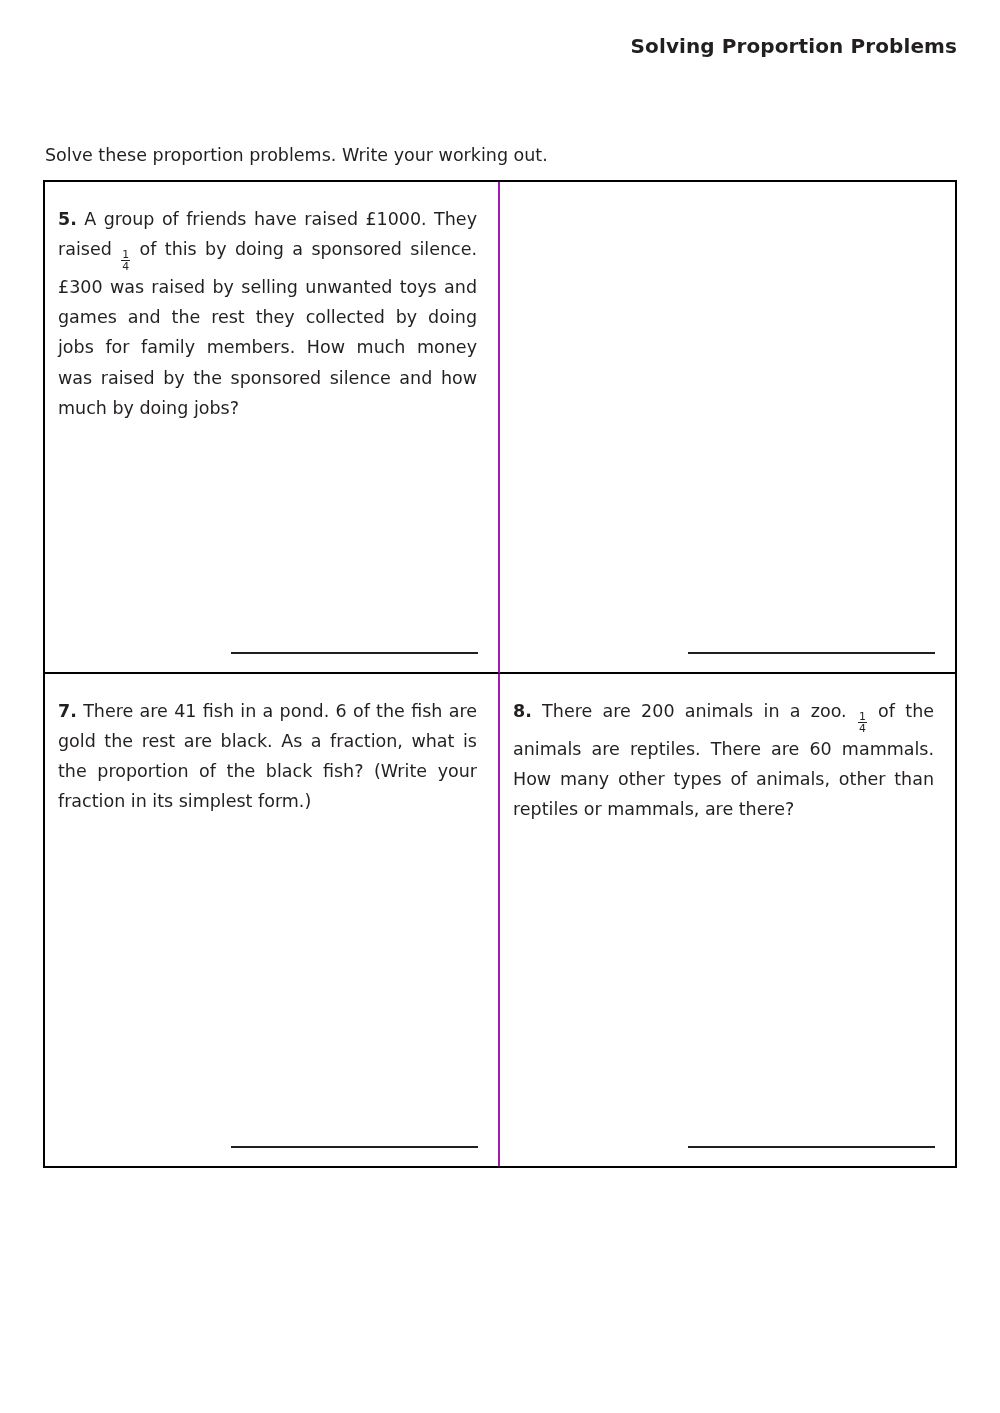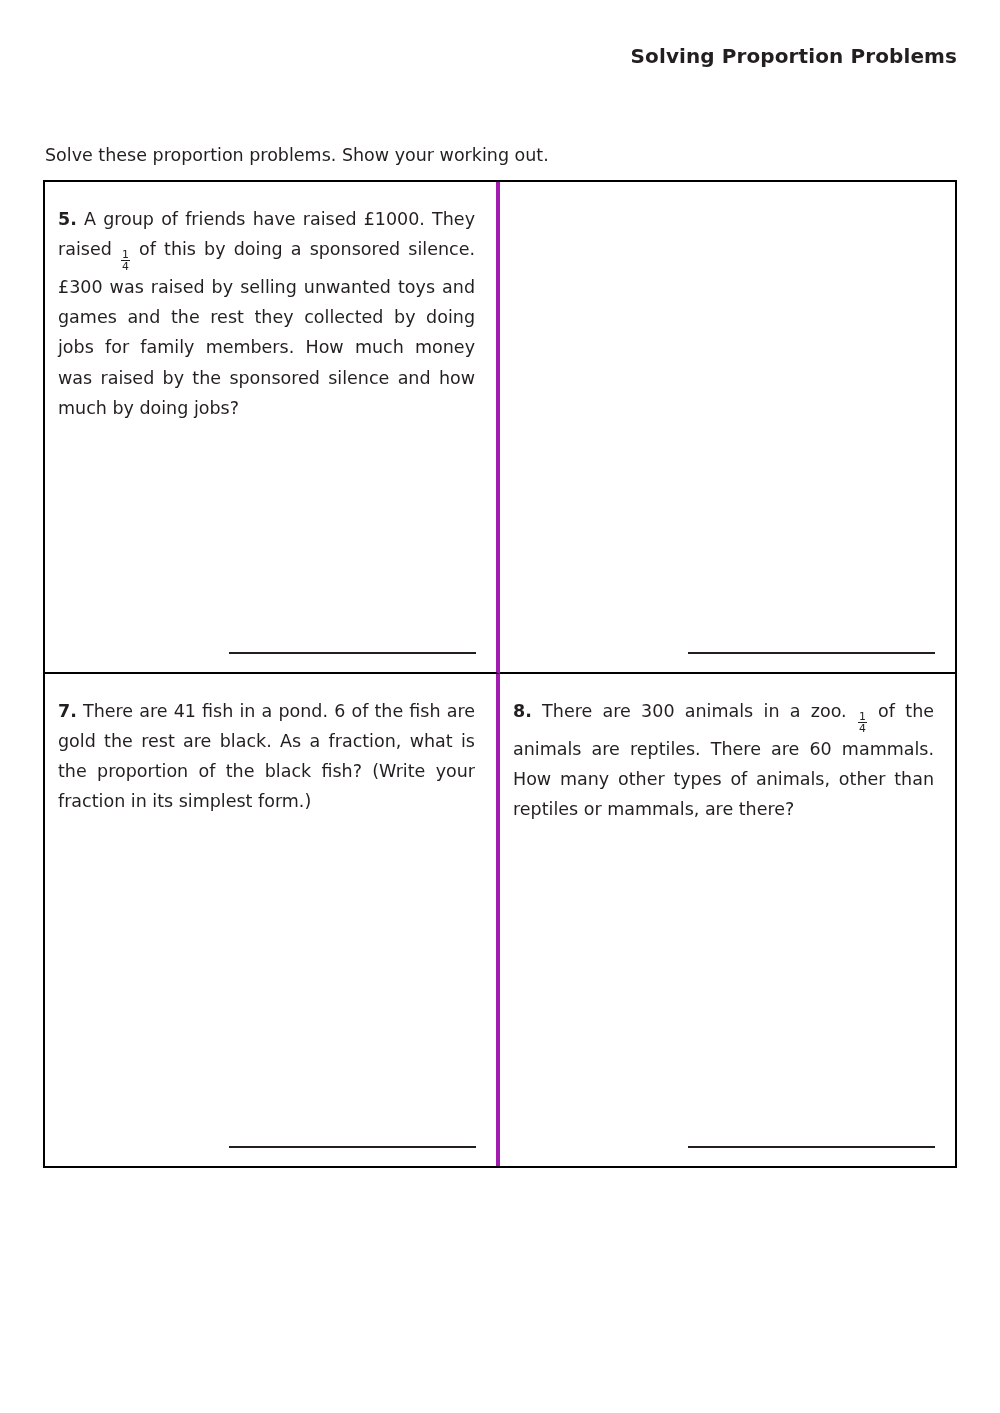--- a/index.html
+++ b/index.html
@@ -12,21 +12,21 @@
     height: 1413px;
     position: relative;
     font-family: "DejaVu Sans", "Liberation Sans", sans-serif;
     color: #231f20;
     overflow: hidden;
   }
 
   
   .page-header {
     position: absolute;
-    top: 44px;
+    top: 34px;
     left: 0;
     right: 43px;
     text-align: right;
   }
   .page-title {
     display: inline-block;
     font-size: 20px;
     font-weight: bold;
     letter-spacing: 0.1px;
     color: #231f20;
@@ -56,21 +56,21 @@
     display: grid;
     grid-template-columns: 1fr 1fr;
     grid-template-rows: 1fr 1fr;
   }
   .q-cell {
     position: relative;
     box-sizing: border-box;
     padding: 22px 21px 0 13px;
     overflow: hidden;
   }
-  .q-cell.col-left  { border-right: 4px solid #a21caf; }
+  .q-cell.col-left  { border-right: 2px solid #a21caf; }
   .q-cell.row-top   { border-bottom: 2px solid #000000; }
 
   .q-text {
     font-size: 17.5px;
     line-height: 1.72;
     color: #231f20;
     text-align: justify;
     text-justify: inter-word;
     margin: 0;
     hyphens: none;
@@ -110,21 +110,21 @@
     border-bottom: 2.6px solid #231f20;
   }
 </style>
 </head>
 <body>
 
 <div class="page-header">
   <div class="page-title">Solving Proportion Problems</div>
 </div>
 
-<div class="instruction">Solve these proportion problems. Show your working out.</div>
+<div class="instruction">Solve these proportion problems. Write your working out.</div>
 
 <div class="question-grid">
 
   <div class="q-cell col-left row-top">
     <p class="q-text">
       <span class="q-num">5.</span><span> A group of friends have raised £1000. They raised </span><span class="frac">
           <span class="num">1</span>
           <span class="den">4</span>
         </span><span> of this by doing a sponsored silence. £300 was raised by selling unwanted toys and games and the rest they collected by doing jobs for family members. How much money was raised by the sponsored silence and how much by doing jobs?</span>
     </p>
@@ -137,21 +137,21 @@
 
   <div class="q-cell col-left">
     <p class="q-text">
       <span class="q-num">7.</span><span> There are 41 fish in a pond. 6 of the fish are gold the rest are black. As a fraction, what is the proportion of the black fish? (Write your fraction in its simplest form.)</span>
     </p>
     <div class="answer-line"></div>
   </div>
 
   <div class="q-cell">
     <p class="q-text">
-      <span class="q-num">8.</span><span> There are 300 animals in a zoo. </span><span class="frac">
+      <span class="q-num">8.</span><span> There are 200 animals in a zoo. </span><span class="frac">
           <span class="num">1</span>
           <span class="den">4</span>
         </span><span> of the animals are reptiles. There are 60 mammals. How many other types of animals, other than reptiles or mammals, are there?</span>
     </p>
     <div class="answer-line"></div>
   </div>
 
 </div>
 
 </body></html>

